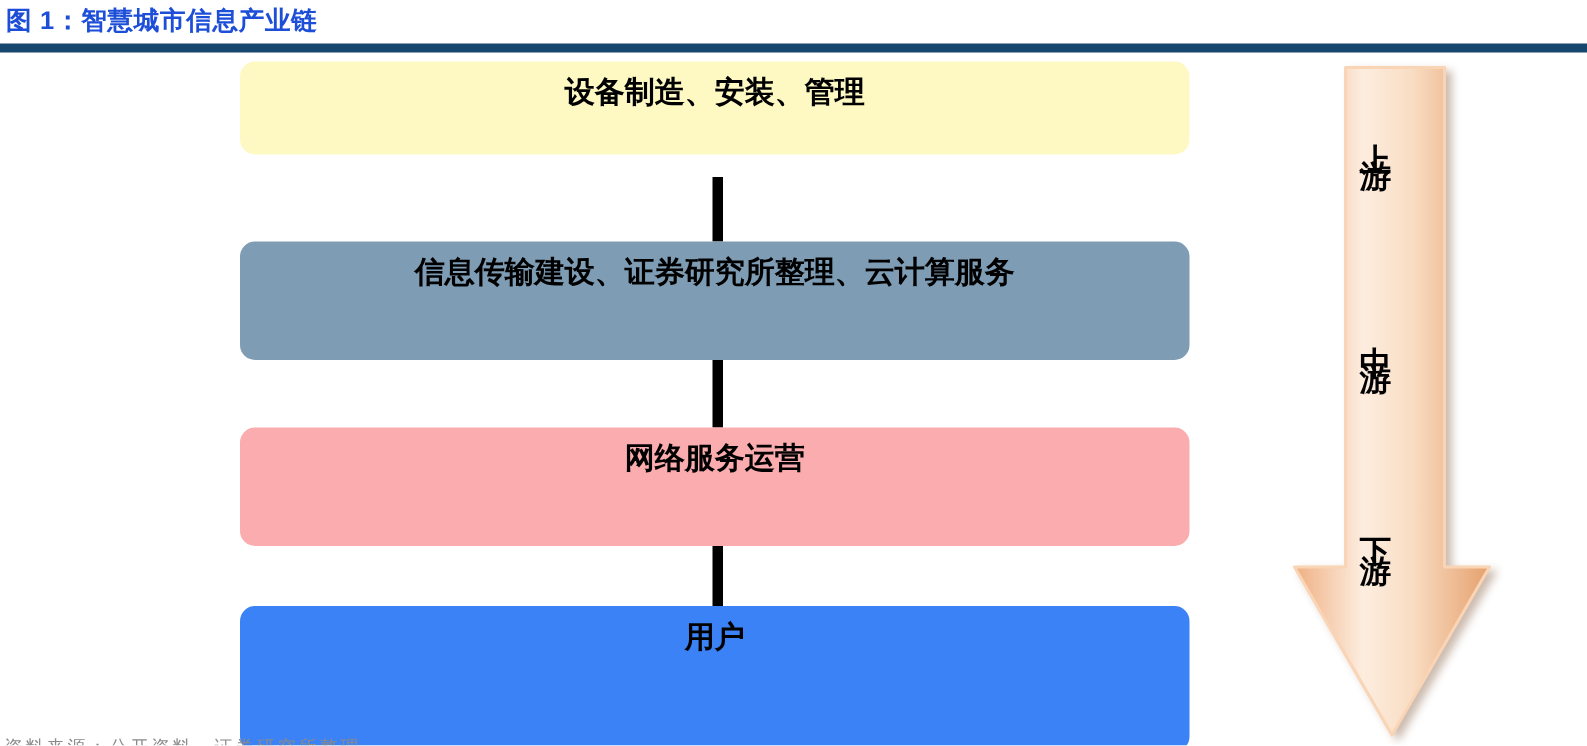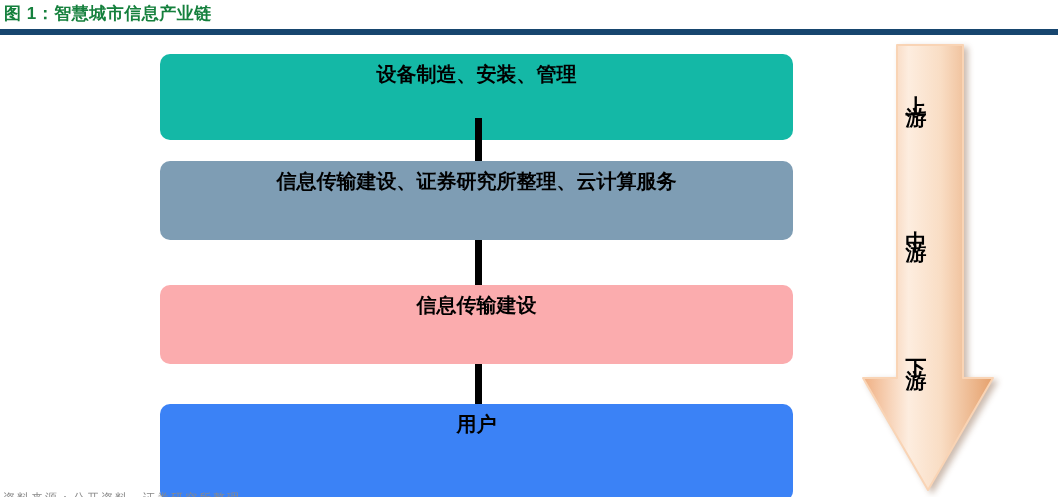--- a/index.html
+++ b/index.html
@@ -2,29 +2,29 @@
 <html><head>
 <meta charset="utf-8">
 <style>
   html,body{margin:0;padding:0;background:#ffffff;}
   .canvas{
     position:relative;width:1058px;height:497px;background:#ffffff;
     overflow:hidden;font-family:"Liberation Sans","DejaVu Sans",sans-serif;
   }
   .fig-title{
     position:absolute;left:4px;top:2px;font-size:17px;font-weight:bold;
-    color:#15803d;letter-spacing:.5px;white-space:nowrap;
+    color:#1d4ed8;letter-spacing:.5px;white-space:nowrap;
   }
   .rule{position:absolute;left:0;top:29px;width:1058px;height:6px;background:#17466F;}
   .box{
     position:absolute;left:160px;width:633px;border-radius:10px;
     text-align:center;font-size:20px;font-weight:bold;color:#000;
     padding-top:7px;box-sizing:border-box;
   }
-  .box1{top:54px;height:86px;background:#14b8a6;}
+  .box1{top:41px;height:62px;background:#fef9c3;}
   .box2{top:161px;height:79px;background:#7E9DB4;}
   .box3{top:285px;height:79px;background:#FBACAE;}
   .box4{top:404px;height:97px;background:#3b82f6;}
   .connector{position:absolute;left:475px;width:7px;background:#000;}
   .c1{top:118px;height:43px;}
   .c2{top:240px;height:45px;}
   .c3{top:364px;height:40px;}
   .arrow-svg{
     position:absolute;left:855px;top:40px;
     filter:drop-shadow(4px 3px 3px rgba(141,104,77,.45));
@@ -46,21 +46,21 @@
 
 <div class="canvas">
 
   <div class="fig-title">图 1：智慧城市信息产业链</div>
   <div class="rule"></div>
 
   <div class="box box1">设备制造、安装、管理</div>
   <div class="connector c1"></div>
   <div class="box box2">信息传输建设、证券研究所整理、云计算服务</div>
   <div class="connector c2"></div>
-  <div class="box box3">信息传输建设</div>
+  <div class="box box3">网络服务运营</div>
   <div class="connector c3"></div>
   <div class="box box4">用户</div>
 
   <svg class="arrow-svg" width="150" height="457" viewBox="0 0 150 457" aria-hidden="true">
     <defs>
       <linearGradient id="arrowGrad" x1="0" y1="0" x2="1" y2="0">
         <stop offset="0%" stop-color="#EFAF82"></stop>
         <stop offset="35%" stop-color="#FDEDDF"></stop>
         <stop offset="60%" stop-color="#F9DDC4"></stop>
         <stop offset="100%" stop-color="#E5A06C"></stop>

